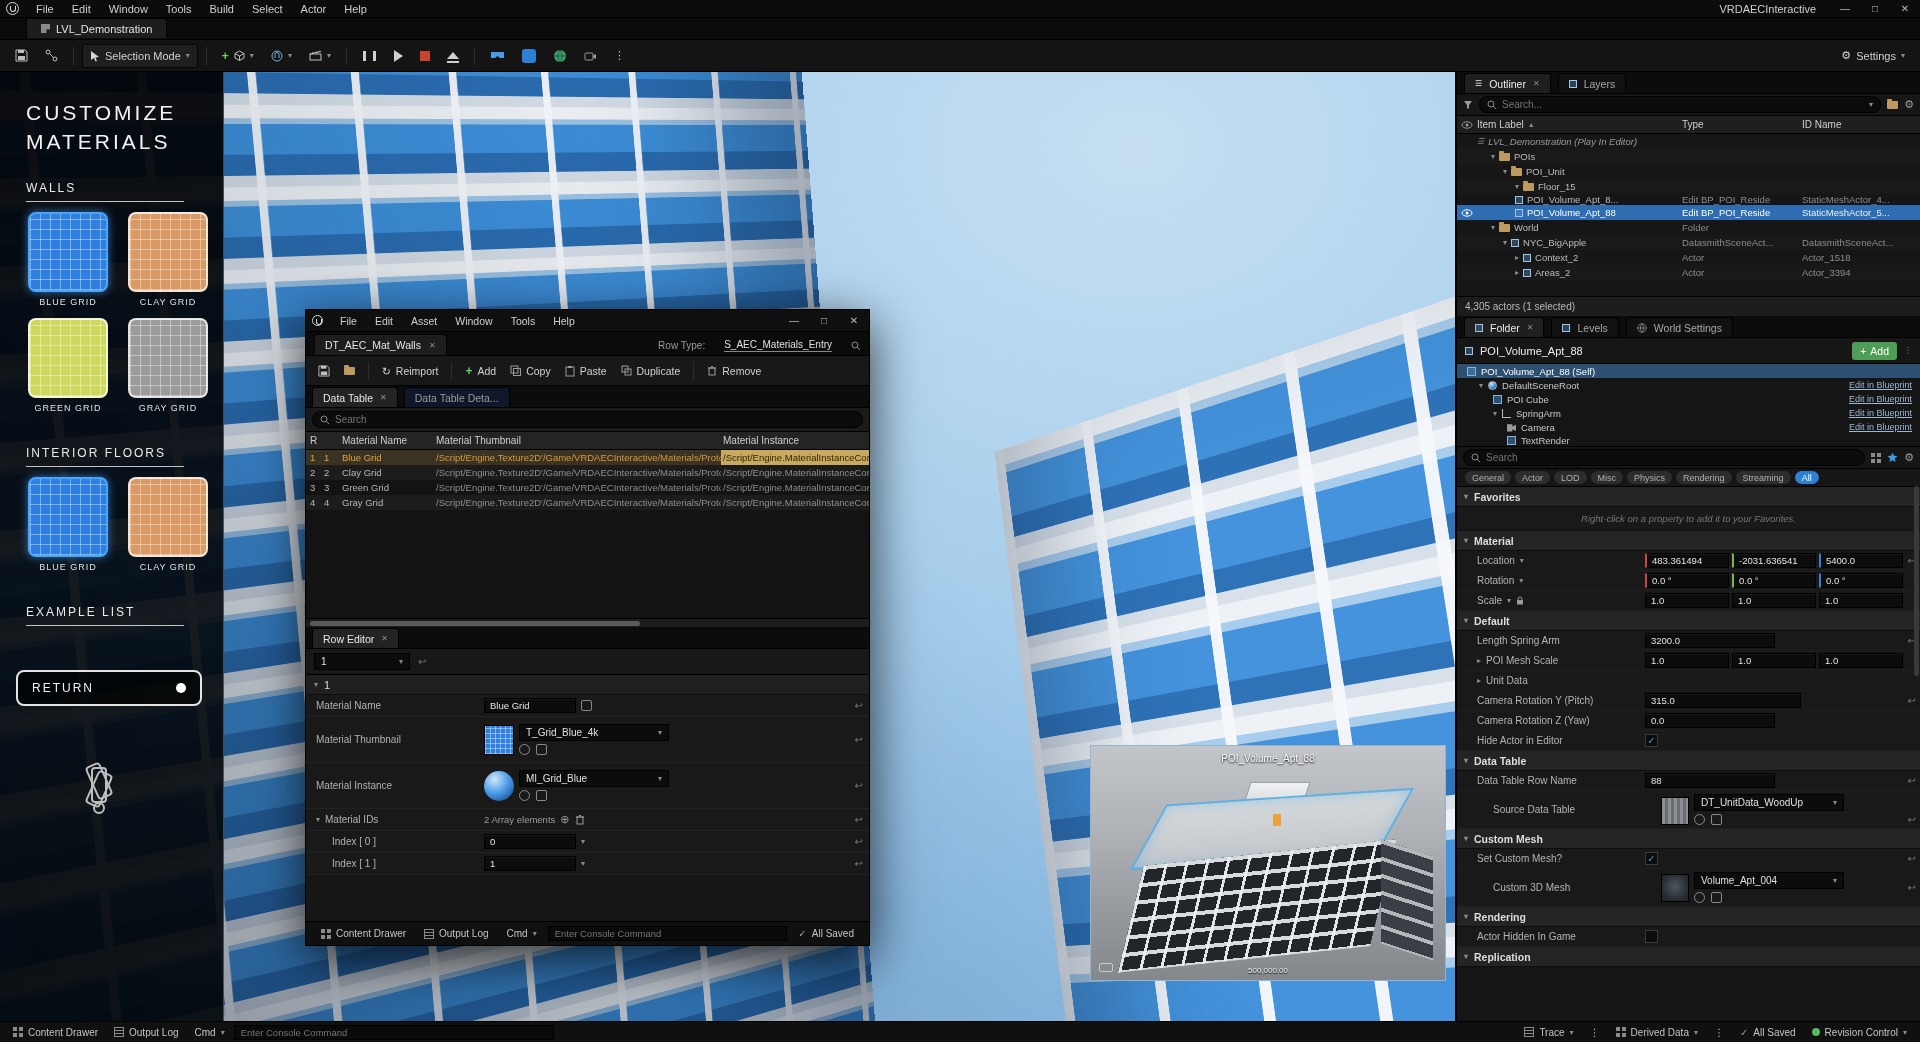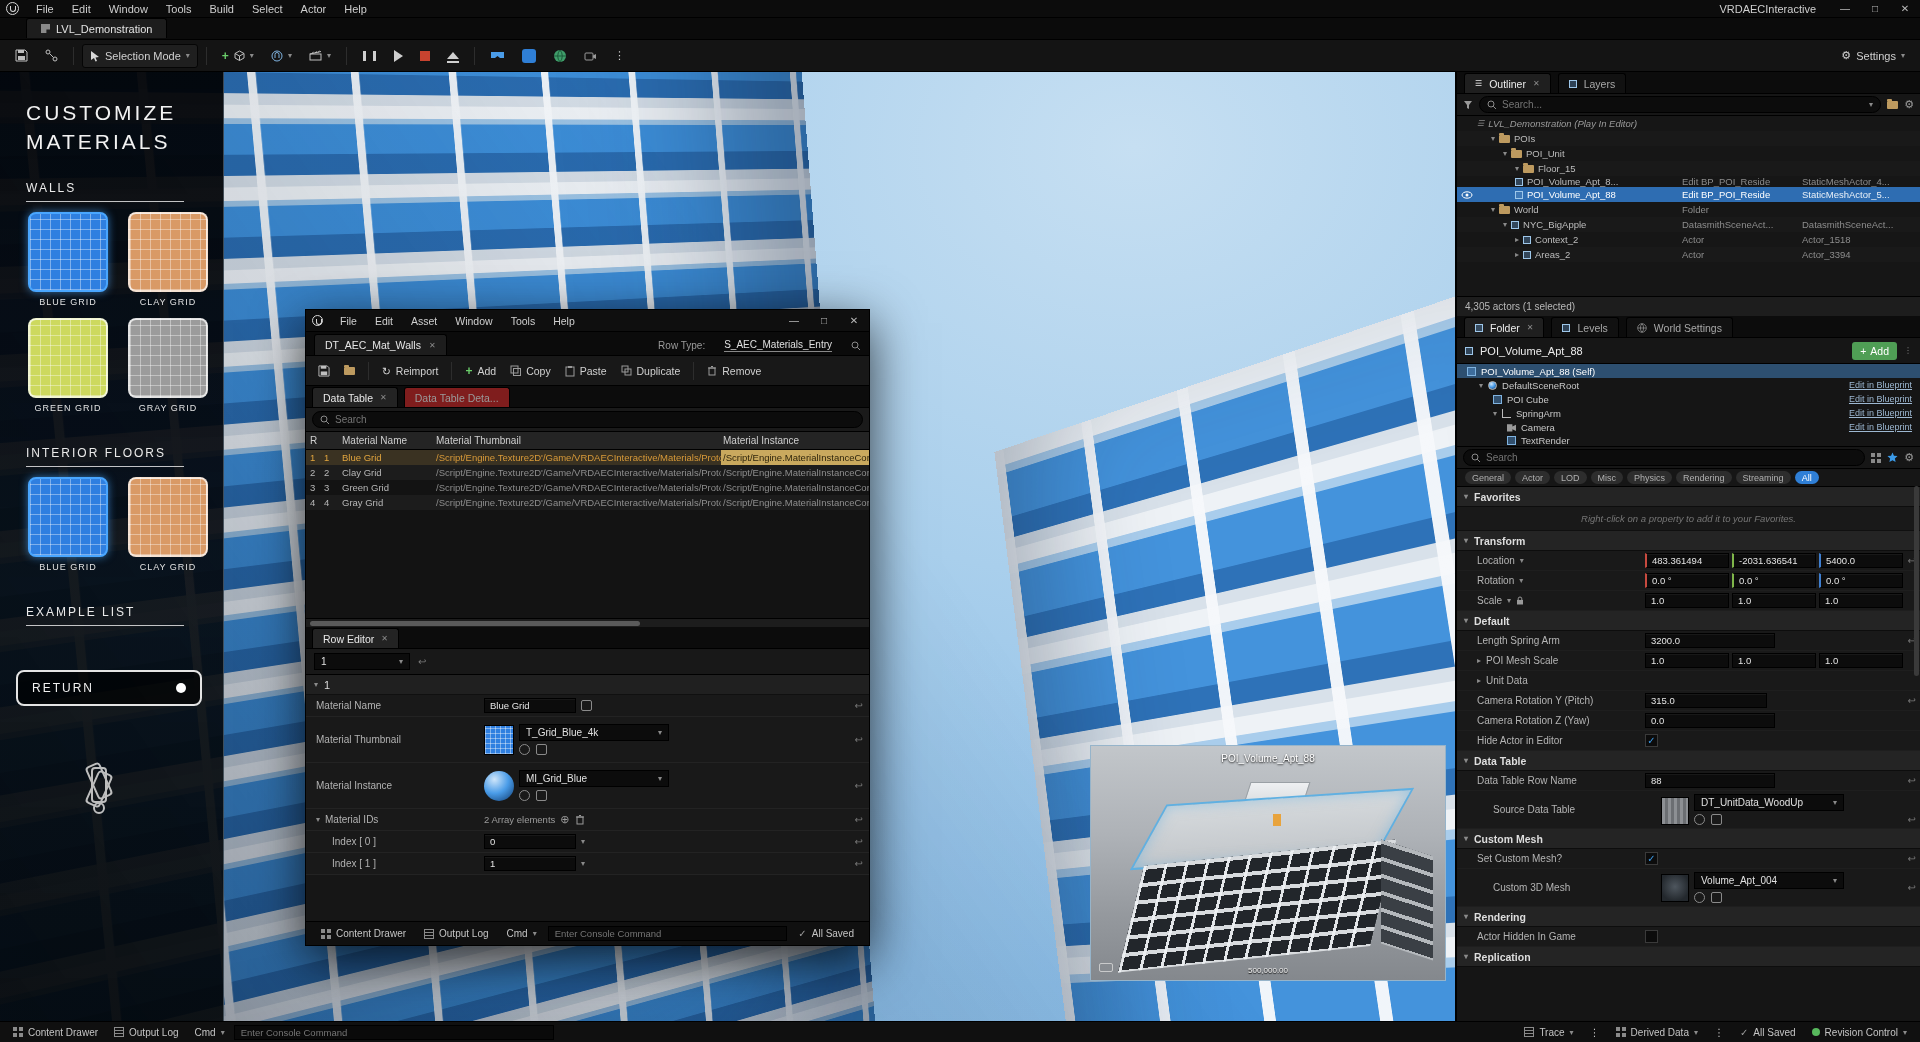--- a/index.html
+++ b/index.html
@@ -86,21 +86,21 @@
   .wt-bar{height:22px;background:#0f0f0f;display:flex;align-items:center;border-bottom:1px solid #000}
   .wt-bar .menu-item{height:22px;font-size:10.5px}
   .wtab-row{height:24px;background:#0b0b0b;display:flex;align-items:flex-end;border-bottom:1px solid #000;padding-right:8px}
   .wtab{height:21px;background:#1d1d1d;border:1px solid #000;border-bottom:none;border-radius:3px 3px 0 0;display:flex;align-items:center;gap:8px;padding:0 10px;margin-left:8px;color:#e6e6e6;font-size:10.5px}
   .rowtype{margin-left:auto;display:flex;align-items:center;gap:19px;font-size:10px;color:#9a9a9a;padding-bottom:3px}
   .rowtype b{color:#e0e0e0;font-weight:normal;border-bottom:1px solid #888;padding-bottom:1px}
   .wtool{height:30px;background:#181818;display:flex;align-items:center;gap:2px;padding:0 6px;border-bottom:1px solid #000}
   .wtool .tbtn{height:22px;padding:0 6px;font-size:10.5px}
   .green-plus{color:#6bcf6b;font-weight:bold;font-size:12px}
   .dock-tabs{height:22px;background:#0c0c0c;display:flex;align-items:flex-end;border-bottom:1px solid #000}
-  .dtab{height:20px;display:flex;align-items:center;gap:7px;padding:0 10px;font-size:10.5px;color:#9a9a9a;background:#7f1d1d;border:1px solid #000;border-bottom:none;margin-left:6px;border-radius:3px 3px 0 0}
+  .dtab{height:20px;display:flex;align-items:center;gap:7px;padding:0 10px;font-size:10.5px;color:#9a9a9a;background:#0f172a;border:1px solid #000;border-bottom:none;margin-left:6px;border-radius:3px 3px 0 0}
   .dtab.act{background:#232323;color:#e8e8e8}
   .searchrow{height:24px;background:#1a1a1a;display:flex;align-items:center;padding:0 6px;border-bottom:1px solid #000}
   .searchbox{flex:1;height:17px;background:#0c0c0c;border:1px solid #000;border-radius:9px;display:flex;align-items:center;gap:5px;padding:0 7px}
   .searchbox input{flex:1;background:transparent;border:none;outline:none;color:#ddd;font-size:10px;font-family:"Liberation Sans",sans-serif}
   .tblarea{height:195px;background:#131313;display:flex;flex-direction:column}
   .thead{height:18px;background:#242424;display:flex;align-items:center;color:#cfcfcf;font-size:10px;border-bottom:1px solid #000}
   .tc1{width:18px;padding-left:4px;overflow:hidden;white-space:nowrap}
   .tc2{width:16px;overflow:hidden;white-space:nowrap}
   .tc3{width:94px;overflow:hidden;white-space:nowrap;padding-left:2px}
   .tc4{flex:1;overflow:hidden;white-space:nowrap;padding-left:2px}
@@ -659,20 +659,34 @@
       <svg width="10" height="10" viewBox="0 0 10 10">
           <circle cx="4" cy="4" r="3" fill="none" stroke="#8a8a8a"></circle>
           <line x1="6.2" y1="6.2" x2="9" y2="9" stroke="#8a8a8a"></line>
         </svg>
       <input placeholder="Search..." style="">
       <span class="chev">▾</span>
     </div>
     <span class="folder"></span>
     <span style="color:#9a9a9a">⚙</span>
   </div>
+  <div class="ohead">
+    <span class="oc-eye">
+      <svg width="12" height="8" viewBox="0 0 12 8">
+          <ellipse cx="6" cy="4" rx="5" ry="3.2" fill="none" stroke="#9a9a9a"></ellipse>
+          <circle cx="6" cy="4" r="1.5" fill="#9a9a9a"></circle>
+        </svg>
+    </span>
+    <span class="oc-label">
+      <span>Item Label</span>
+      <span class="chev" style="font-size:7px">▲</span>
+    </span>
+    <span class="oc-type">Type</span>
+    <span class="oc-id">ID Name</span>
+  </div>
   <div class="orows">
     <div class="orow">
       <span class="oc-eye"></span>
       <span class="oc-label" style="font-style:italic;color:#9a9a9a">
         <span class="leveli">☰</span>
         <span>LVL_Demonstration (Play In Editor)</span>
       </span>
       <span class="oc-type dim"></span>
       <span class="oc-id dim"></span>
     </div>
@@ -864,21 +878,21 @@
   <div class="sechdr">
     <span class="chev">▾</span>
     <span>Favorites</span>
   </div>
   <div class="favhint">
     <span>Right-click on a property to add it to your Favorites.</span>
   </div>
 
   <div class="sechdr">
     <span class="chev">▾</span>
-    <span>Transform</span>
+    <span>Material</span>
   </div>
   <div class="drow">
     <span class="lab">
       <span>Location</span>
       <span class="chev">▾</span>
     </span>
     <span class="val">
       <span class="inp v3 ax ax-x">483.361494</span>
       <span class="inp v3 ax ax-y">-2031.636541</span>
       <span class="inp v3 ax ax-z">5400.0</span>
@@ -941,21 +955,21 @@
       <span class="chev">▸</span>
       <span>Unit Data</span>
     </span>
     <span class="val"></span>
   </div>
   <div class="drow">
     <span class="lab">
         <span>Camera Rotation Y (Pitch)</span>
       </span>
     <span class="val">
-      <span class="inp" style="width:122px">315.0</span>
+      <span class="inp" style="width:156px">315.0</span>
       <span class="undo">↩</span>
     </span>
   </div>
   <div class="drow">
     <span class="lab">
         <span>Camera Rotation Z (Yaw)</span>
       </span>
     <span class="val">
       <span class="inp" style="width:130px">0.0</span>
     </span>

